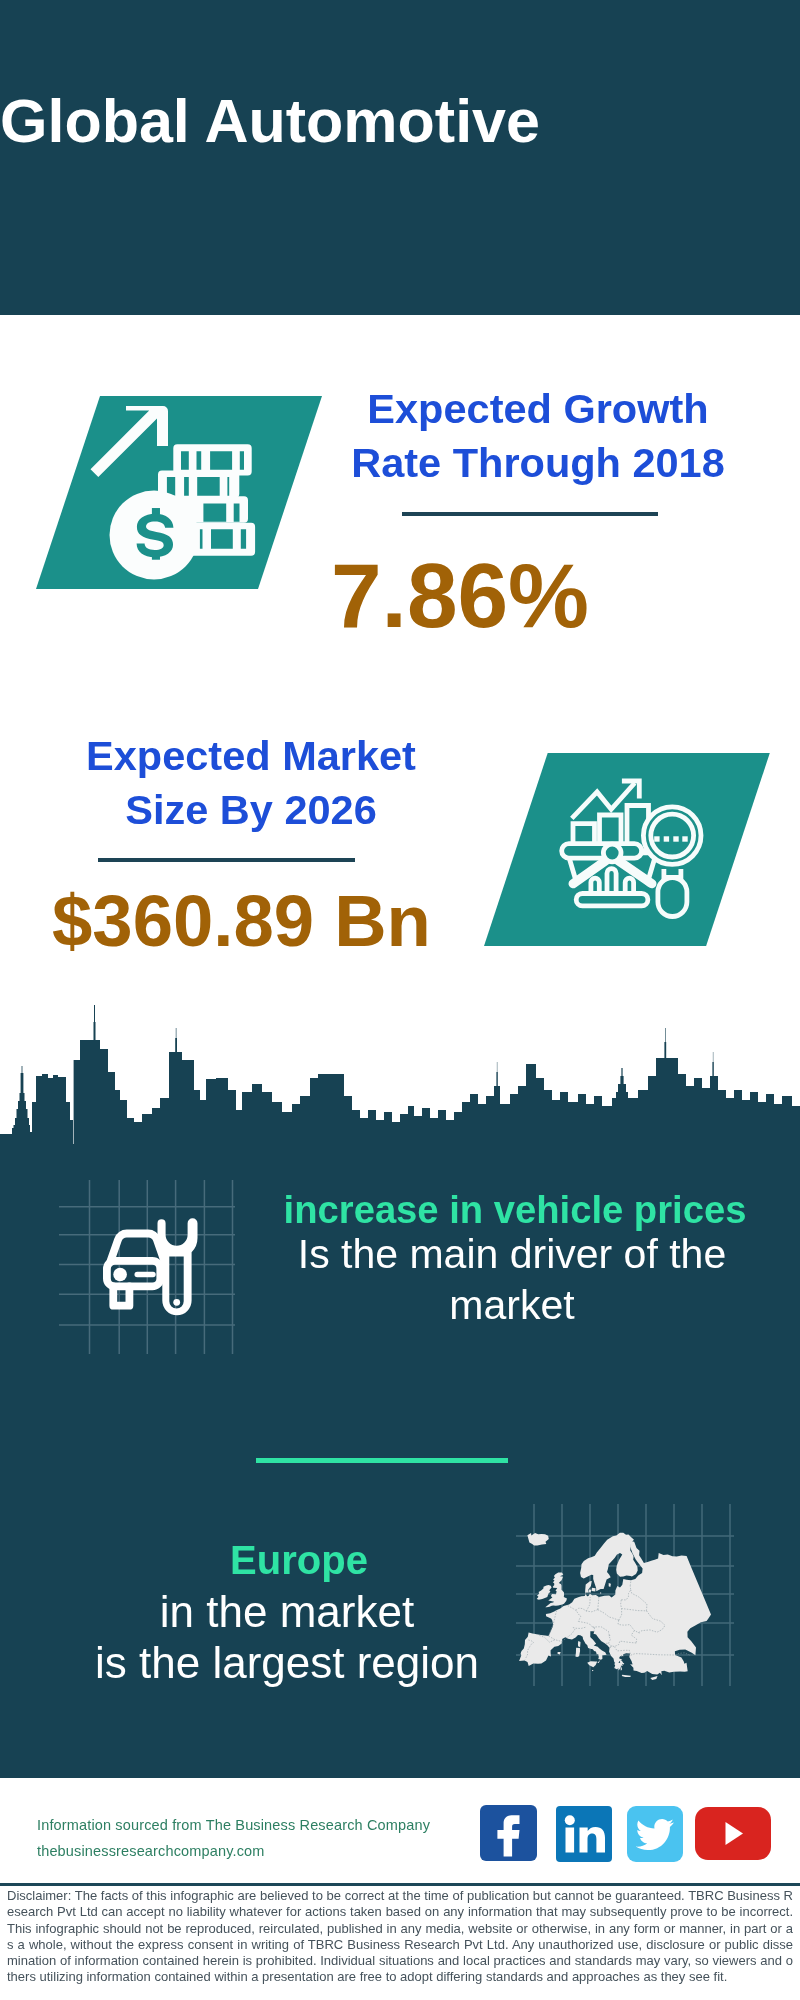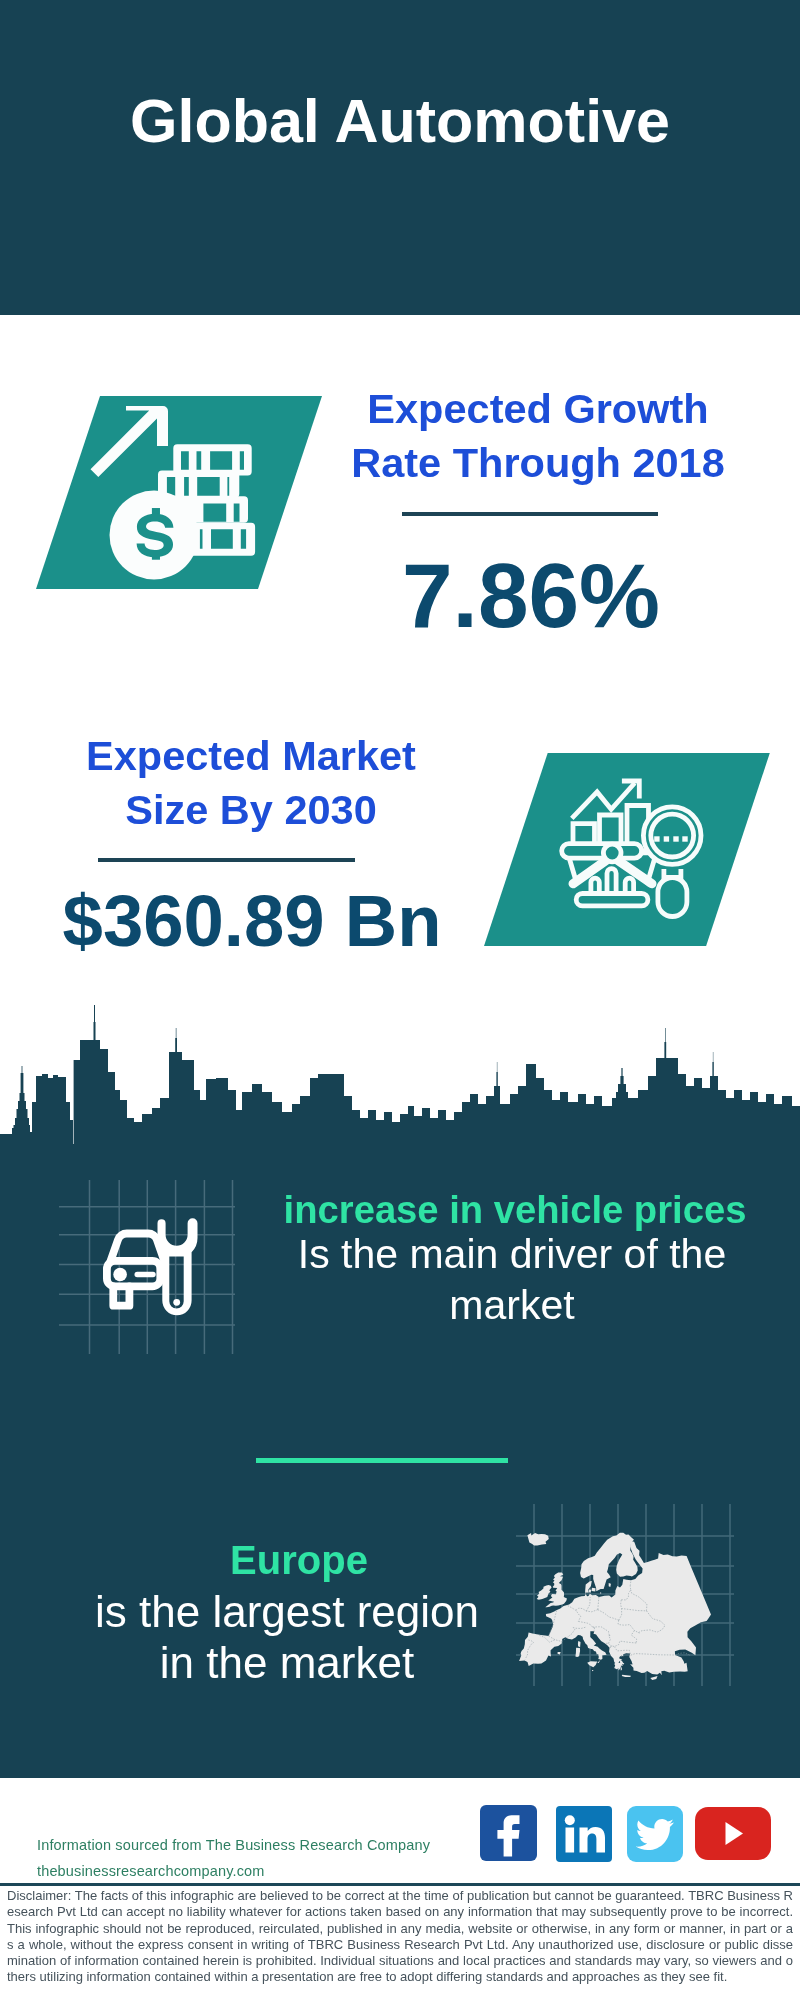--- a/index.html
+++ b/index.html
@@ -1,46 +1,46 @@
 <!DOCTYPE html>
 <html><head>
 <meta charset="utf-8">
 <style>
   html,body{margin:0;padding:0;}
   body{width:800px;height:2000px;background:#ffffff;font-family:"Liberation Sans",sans-serif;overflow:hidden;}
   .page{position:relative;width:800px;height:2000px;background:#fff;}
 
   
   .hdr{position:absolute;left:0;top:0;width:800px;height:315px;background:#174253;}
-  .hdr-title{position:absolute;left:0;top:86px;width:800px;text-align:center;color:#fff;
+  .hdr-title{position:absolute;left:0;top:86px;width:800px;color:#fff;
              font-size:61px;font-weight:700;line-height:71px;}
 
   
   .para{position:absolute;}
   .para svg{display:block;}
 
   .stat-label{position:absolute;color:#1d4ed8;font-size:41.5px;font-weight:700;line-height:53.5px;text-align:center;}
   .rule{position:absolute;height:4px;background:#1d4455;}
-  .stat-value{position:absolute;color:#0c4a6e;font-weight:700;text-align:center;line-height:1;}
+  .stat-value{position:absolute;color:#a16207;font-weight:700;text-align:left;line-height:1;}
 
   
   .darkbody{position:absolute;left:0;top:1144px;width:800px;height:634px;background:#174253;}
   .skyline{position:absolute;left:0;top:995px;width:800px;height:150px;}
   .skyline svg{display:block}
 
   .grid-lines{position:absolute;}
 
   .drv-title{position:absolute;color:#2fe3a4;font-size:34px;font-weight:700;text-align:center;}
   .drv-sub{position:absolute;color:#ffffff;font-size:34px;font-weight:400;text-align:center;line-height:46px;}
 
   .greenrule{position:absolute;height:5px;background:#2fe3a4;}
 
   
   .footer{position:absolute;left:0;top:0;width:800px;height:2000px;background:transparent;pointer-events:none;}
-  .src{position:absolute;color:#2d7f62;font-size:14.5px;line-height:26px;letter-spacing:0.15px;margin-top:20px;}
+  .src{position:absolute;color:#2d7f62;font-size:14.5px;line-height:26px;letter-spacing:0.15px;}
   .soc{display:block;pointer-events:auto;}
   .discl{position:absolute;left:7px;top:1888px;width:786px;color:#45525b;font-size:13px;line-height:16.3px;text-align:justify;word-break:break-all;}
   .discl-line{position:absolute;left:0;top:1883px;width:800px;height:3px;background:#1d4758;}
 </style>
 </head>
 <body>
 
 <div class="page">
 
   <div class="hdr">
@@ -73,21 +73,21 @@
   </div>
   <div class="stat-label" style="left:338px;top:382px;width:400px;">
     <div>Expected Growth</div>
     <div>Rate Through 2018</div>
   </div>
   <div class="rule" style="left:402px;top:512px;width:256px;"></div>
   <div class="stat-value" style="left:331px;top:550px;width:400px;font-size:91px;">7.86%</div>
 
   <div class="stat-label" style="left:51px;top:729px;width:400px;text-align:center;">
     <div>Expected Market</div>
-    <div>Size By 2030</div>
+    <div>Size By 2026</div>
   </div>
   <div class="rule" style="left:98px;top:858px;width:257px;"></div>
   <div class="stat-value" style="left:52px;top:885px;width:400px;font-size:72.5px;">$360.89 Bn</div>
 
   <div class="darkbody"></div>
   <div class="skyline">
     <svg width="800" height="150" viewBox="0 995 800 150">
       <path d="M0,1134H12V1145.0H0ZM12,1128H16V1145.0H12ZM13.5,1125H30V1145.0H13.5ZM15,1118H29V1145.0H15ZM16.5,1109H27.5V1145.0H16.5ZM18,1101H26V1145.0H18ZM19.5,1093H24.5V1145.0H19.5ZM20.8,1085H23.2V1145.0H20.8ZM21.4,1078H22.6V1145.0H21.4ZM20.6,1073H23.4V1145.0H20.6ZM21.6,1066H22.4V1145.0H21.6ZM30,1132H32V1145.0H30ZM32,1102H36V1145.0H32ZM36,1076H42V1145.0H36ZM42,1074H48V1145.0H42ZM48,1078H53V1145.0H48ZM53,1075H58V1145.0H53ZM58,1077H66V1145.0H58ZM66,1102H70V1145.0H66ZM70,1120H73V1145.0H70ZM73.6,1060H80V1145.0H73.6ZM80,1040H100V1145.0H80ZM100,1049H108V1145.0H100ZM93.5,1022H95.5V1145.0H93.5ZM94.0,1005H95.0V1145.0H94.0ZM108,1072H115V1145.0H108ZM115,1090H120V1145.0H115ZM120,1100H127V1145.0H120ZM127,1118H134V1145.0H127ZM134,1122H142V1145.0H134ZM142,1114H152V1145.0H142ZM152,1108H160V1145.0H152ZM160,1098H169V1145.0H160ZM169,1052H182V1145.0H169ZM175.2,1038H177.0V1145.0H175.2ZM175.8,1028H176.4V1145.0H175.8ZM182,1060H194V1145.0H182ZM194,1090H200V1145.0H194ZM200,1100H206V1145.0H200ZM206,1079H216V1145.0H206ZM216,1078H228V1145.0H216ZM228,1090H236V1145.0H228ZM236,1110H242V1145.0H236ZM242,1092.0H252V1145.0H242ZM252,1084.0H262V1145.0H252ZM262,1092.0H272V1145.0H262ZM272,1102.0H282V1145.0H272ZM282,1112.0H292V1145.0H282ZM292,1104.0H300V1145.0H292ZM300,1096.0H310V1145.0H300ZM310,1078.0H318V1145.0H310ZM318,1074.0H344V1145.0H318ZM344,1096.0H352V1145.0H344ZM352,1110.0H360V1145.0H352ZM360,1118.0H368V1145.0H360ZM368,1110.0H376V1145.0H368ZM376,1120.0H384V1145.0H376ZM384,1112.0H392V1145.0H384ZM392,1122.0H400V1145.0H392ZM400,1114.0H408V1145.0H400ZM408,1106.0H414V1145.0H408ZM414,1116.0H422V1145.0H414ZM422,1108.0H430V1145.0H422ZM430,1118.0H438V1145.0H430ZM438,1110.0H446V1145.0H438ZM446,1120.0H454V1145.0H446ZM454,1112.0H462V1145.0H454ZM462,1102.0H470V1145.0H462ZM470,1094.0H478V1145.0H470ZM478,1104.0H486V1145.0H478ZM486,1096.0H494V1145.0H486ZM494,1086.0H500V1145.0H494ZM496.4,1072.0H497.8V1145.0H496.4ZM496.9,1062.0H497.3V1145.0H496.9ZM500,1104.0H510V1145.0H500ZM510,1094.0H518V1145.0H510ZM518,1086.0H526V1145.0H518ZM526,1064.0H536V1145.0H526ZM536,1078.0H544V1145.0H536ZM544,1090.0H552V1145.0H544ZM552,1100.0H560V1145.0H552ZM560,1092.0H568V1145.0H560ZM568,1102.0H578V1145.0H568ZM578,1094.0H586V1145.0H578ZM586,1104.0H594V1145.0H586ZM594,1096.0H602V1145.0H594ZM602,1106.0H612V1145.0H602ZM612,1098.0H620V1145.0H612ZM616,1092.0H628V1145.0H616ZM618,1084.0H626V1145.0H618ZM620.4,1076.0H623.6V1145.0H620.4ZM621.4,1068.0H622.6V1145.0H621.4ZM628,1098.0H638V1145.0H628ZM638,1090.0H648V1145.0H638ZM648,1076.0H656V1145.0H648ZM656,1058.0H678V1145.0H656ZM664.4,1042.0H666.2V1145.0H664.4ZM665.0,1028.0H665.6V1145.0H665.0ZM678,1074.0H686V1145.0H678ZM686,1086.0H694V1145.0H686ZM694,1078.0H702V1145.0H694ZM702,1088.0H710V1145.0H702ZM710,1076.0H718V1145.0H710ZM712.4,1062.0H713.8V1145.0H712.4ZM712.9,1052.0H713.3V1145.0H712.9ZM718,1090.0H726V1145.0H718ZM726,1098.0H734V1145.0H726ZM734,1090.0H742V1145.0H734ZM742,1100.0H750V1145.0H742ZM750,1092.0H758V1145.0H750ZM758,1102.0H766V1145.0H758ZM766,1094.0H774V1145.0H766ZM774,1104.0H782V1145.0H774ZM782,1096.0H792V1145.0H782ZM792,1106.0H800V1145.0H792Z" fill="#174253"></path>
     </svg>
   </div>
@@ -183,22 +183,22 @@
         <path d="M78.8,99.4L81.1,99.8L80.8,102.6L78.6,102.3L78.8,99.4Z"></path>
         <path d="M109.9,170.7L114.2,173.4L113.9,174.6L110.8,173.2L109.9,170.7Z"></path>
         <path d="M82.1,180.0L83.4,180.1L82.9,181.3L82.0,180.8L82.1,180.0Z"></path>
       </g>
       <path d="M38.6,146.1L45.1,149.7L51.9,151.6 M18.4,149.9L21.7,151.0L23.6,152.5L20.8,154.8L17.5,160.6L17.7,164.0L15.2,169.4 M38.6,146.1L43.2,134.3L46.7,120.1 M57.6,115.5L61.6,117.7L65.9,120.3L69.4,125.3L70.8,126.3L68.4,131.4 M68.4,131.4L73.5,132.4L77.5,133.2L80.6,134.8L82.6,137.1L84.5,137.7 M62.9,137.5L65.6,138.2L67.9,138.4L71.3,138.4L75.6,137.2 M51.9,151.6L61.9,143.7L65.6,138.2 M84.5,137.7L83.6,143.7 M82.6,137.1L91.0,136.7L98.5,141.5L98.9,144.4L100.6,145.4 M65.9,120.3L68.9,118.1L72.5,118.6L76.4,121.1L81.8,121.8L87.8,119.6 M87.8,119.6L94.5,123.3L99.1,127.0L102.2,127.8L108.8,130.2 M108.8,130.2L111.6,124.9L111.6,118.5L110.6,114.4L111.3,109.7 M111.3,109.7L116.1,110.0L118.4,106.7L118.5,103.6L120.7,99.9L120.2,95.9 M120.2,95.9L120.7,92.1L121.0,90.2 M108.8,130.2L108.0,134.1L109.8,134.7L114.2,135.2L119.8,134.6L124.4,140.6L128.6,142.6L129.5,143.1 M124.4,140.6L121.3,145.0L126.6,149.1L126.2,153.0 M126.2,153.0L118.8,152.3L109.9,151.1L108.7,154.6L104.3,156.6L101.4,155.5L99.5,157.8 M104.3,156.6L107.2,160.9L110.2,160.7L114.6,160.3L119.3,160.3L120.7,165.2 M99.5,157.8L101.9,156.8L98.5,153.3L94.7,153.3 M98.5,153.3L100.4,149.4L98.8,145.6L100.6,145.4 M76.4,121.1L79.8,114.5L80.2,107.1 M87.8,119.6L88.5,111.5L88.9,107.0 M76.4,102.4L77.4,102.5 M29.3,145.3L34.7,147.5L39.5,152.2L45.1,149.7 M120.7,165.2L125.1,163.6L135.5,164.0L148.9,164.8L165.1,165.0 M165.1,165.0L169.1,163.4L174.7,162.8L179.6,165.1 M128.6,142.6L132.0,140.6L140.0,139.9L147.0,142.2L152.0,139.7L155.1,135.4L150.5,131.1L142.5,128.6L136.5,120.9L132.2,120.7 M132.2,120.7L127.7,120.6L122.7,119.9L111.6,118.5 M136.5,120.9L136.9,114.0L129.0,107.1L121.8,103.3L120.7,99.9" fill="none" stroke="#8a9aa2" stroke-width="0.55" stroke-dasharray="1.5 1.3"></path>
     </svg>
   </div>
 
   <div class="drv-title" style="left:44px;top:1538px;width:510px;font-size:40px;">Europe</div>
   <div class="drv-sub" style="left:32px;top:1586px;width:510px;font-size:44px;line-height:51px;">
+    <div>in the market</div>
     <div>is the largest region</div>
-    <div>in the market</div>
   </div>
 
   <div class="footer">
     <div class="src" style="left:37px;top:1812px;">
       <div>Information sourced from The Business Research Company</div>
       <div>thebusinessresearchcompany.com</div>
     </div>
 
     <a class="soc" style="position:absolute;left:480px;top:1805px;width:57px;height:56px;border-radius:6px;background:#1c529e;">
       <svg width="57" height="56" viewBox="0 0 57 56">

